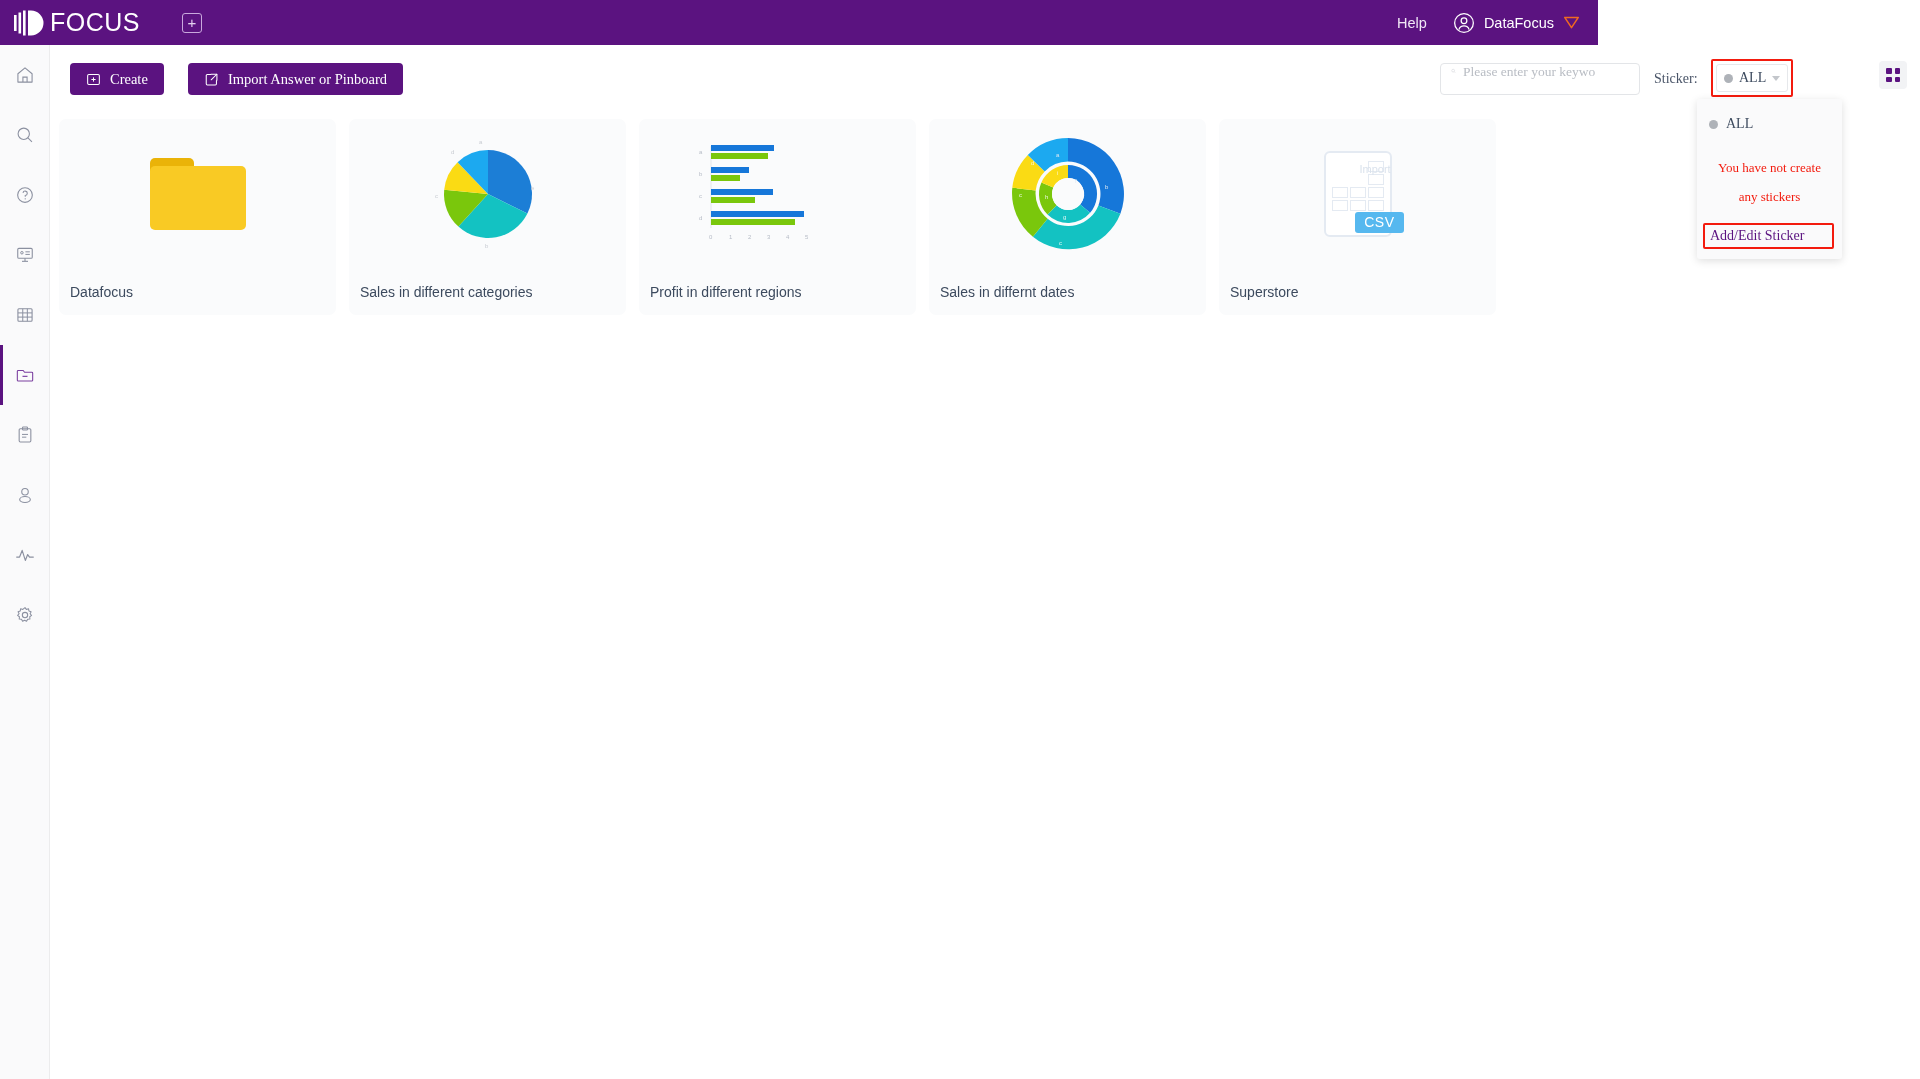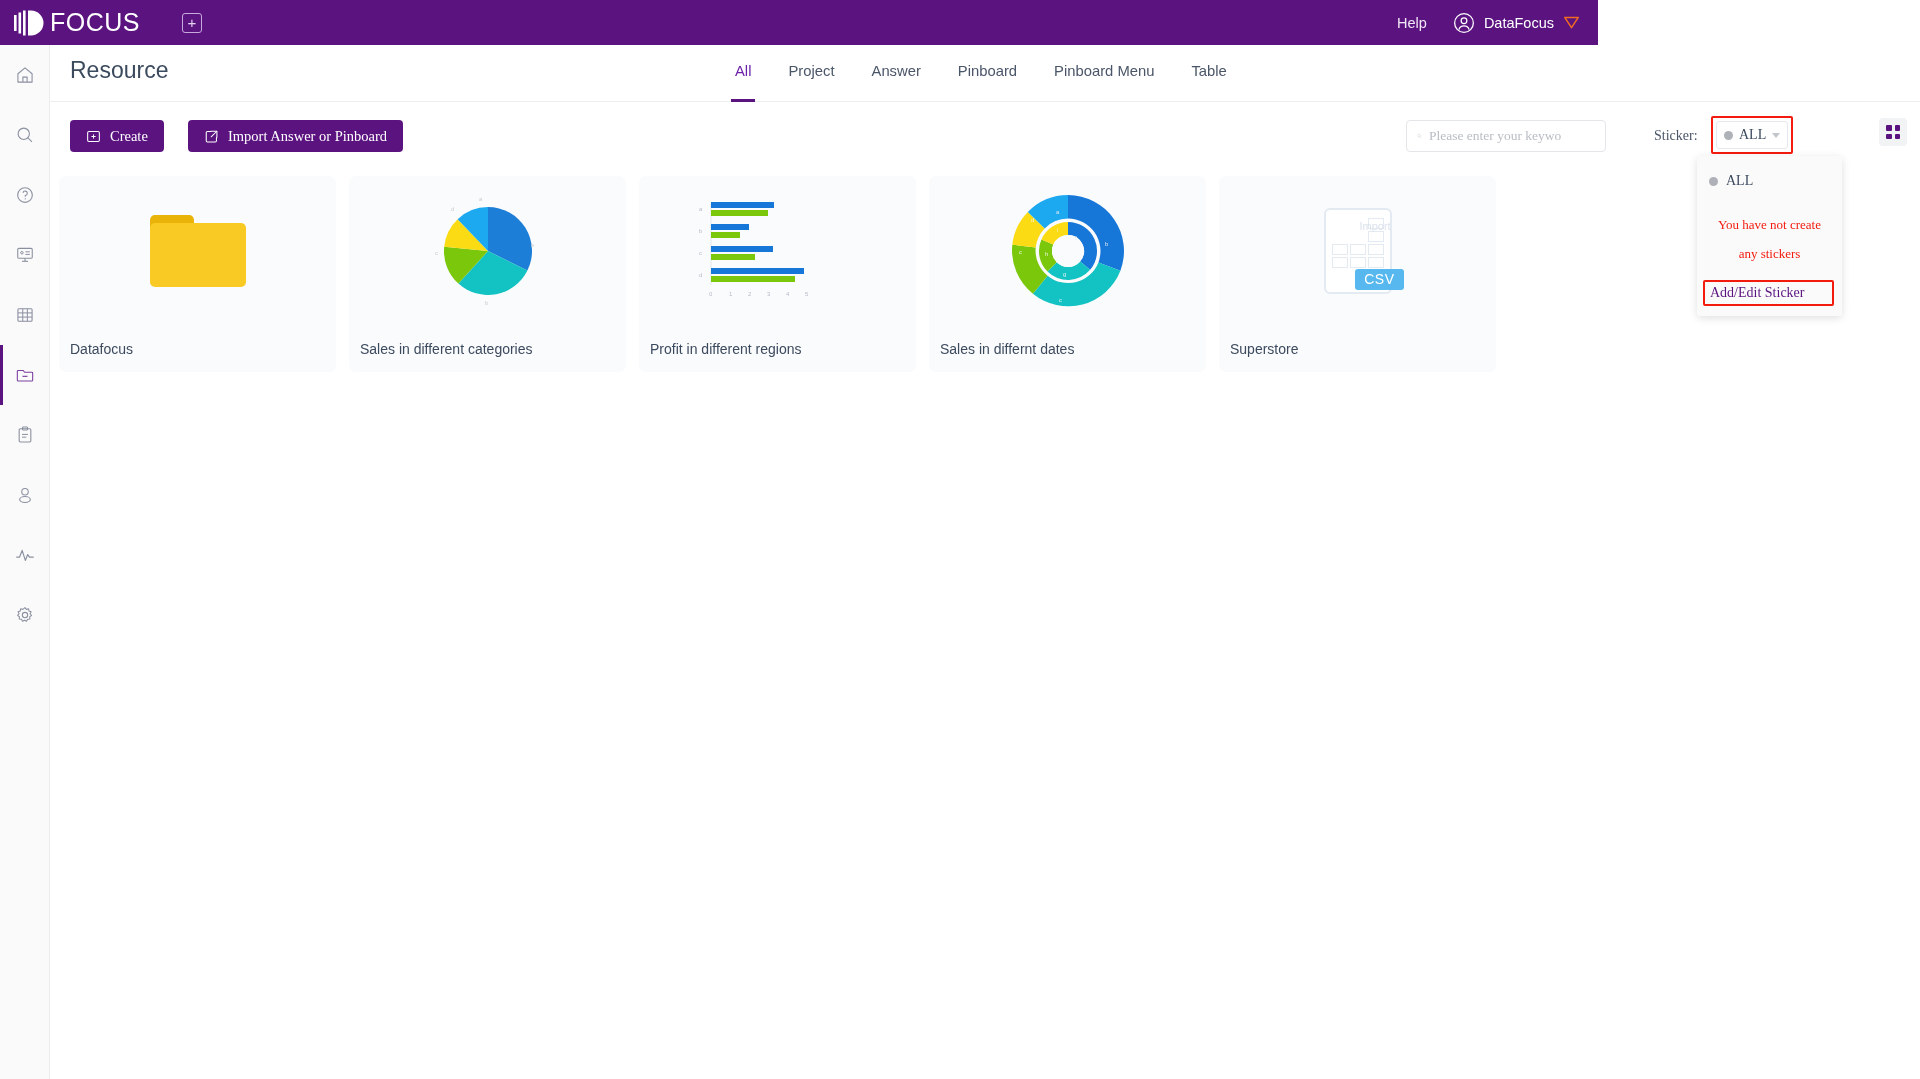--- a/index.html
+++ b/index.html
@@ -96,24 +96,24 @@
     height: 32px; border: none; border-radius: 4px;
     background: #5B1380; color: #fff;
     font-size: 14.5px; font-family: inherit;
     display: flex; align-items: center; gap: 9px;
     padding: 0 16px; cursor: pointer;
   }
   .btn-create { left: 20px; }
   .btn-import { left: 138px; }
 
   .search-box {
-    position: absolute; top: 18px; left: 1356px;
+    position: absolute; top: 18px; left: 1390px;
     width: 200px; height: 32px;
     border: 1px solid #e3e5e8; border-radius: 4px;
-    background: #fff; display: flex; align-items: center;
+    background: #fff; display: flex; align-items: flex-start;
     padding: 0 10px; gap: 7px;
   }
   .search-box input {
     border: none; outline: none; flex: 1;
     font-size: 13.5px; font-family: inherit; color: #333;
     background: transparent;
   }
   .search-box input::placeholder { color: #b9bdc4; }
 
   .sticker-label {
@@ -346,31 +346,20 @@
   <div class="side-item">
     <svg width="20" height="20" viewBox="0 0 24 24">
       <circle cx="12" cy="12" r="3.2" fill="none" stroke="#8b90a0" stroke-width="1.3"></circle>
       <path d="M12 3.2 l1.6 2.1 2.6 -.9 .5 2.7 2.6 .9 -1.2 2.5 1.8 2 -2.2 1.6 .2 2.7 -2.7 .3 -1.3 2.4 -2.4 -1.2 -2.4 1.2 -1.3 -2.4 -2.7 -.3 .2 -2.7 -2.2 -1.6 1.8 -2 -1.2 -2.5 2.6 -.9 .5 -2.7 2.6 .9 z" fill="none" stroke="#8b90a0" stroke-width="1.25" stroke-linejoin="round"></path>
     </svg>
   </div>
 </div>
 
 <div class="main">
 
-  <div class="header-row">
-    <div class="page-title">Resource</div>
-    <div class="tabs">
-      <div class="tab active">All</div>
-      <div class="tab">Project</div>
-      <div class="tab">Answer</div>
-      <div class="tab">Pinboard</div>
-      <div class="tab">Pinboard Menu</div>
-      <div class="tab">Table</div>
-    </div>
-  </div>
 
   <div class="action-bar">
     <button class="btn btn-create">
       <svg width="15" height="15" viewBox="0 0 20 20">
         <rect x="2.2" y="3.4" width="15.6" height="13.2" rx="1.6" fill="none" stroke="#fff" stroke-width="1.4"></rect>
         <line x1="10" y1="7.2" x2="10" y2="12.8" stroke="#fff" stroke-width="1.4"></line>
         <line x1="7.2" y1="10" x2="12.8" y2="10" stroke="#fff" stroke-width="1.4"></line>
       </svg>
       <span>Create</span>
     </button>

